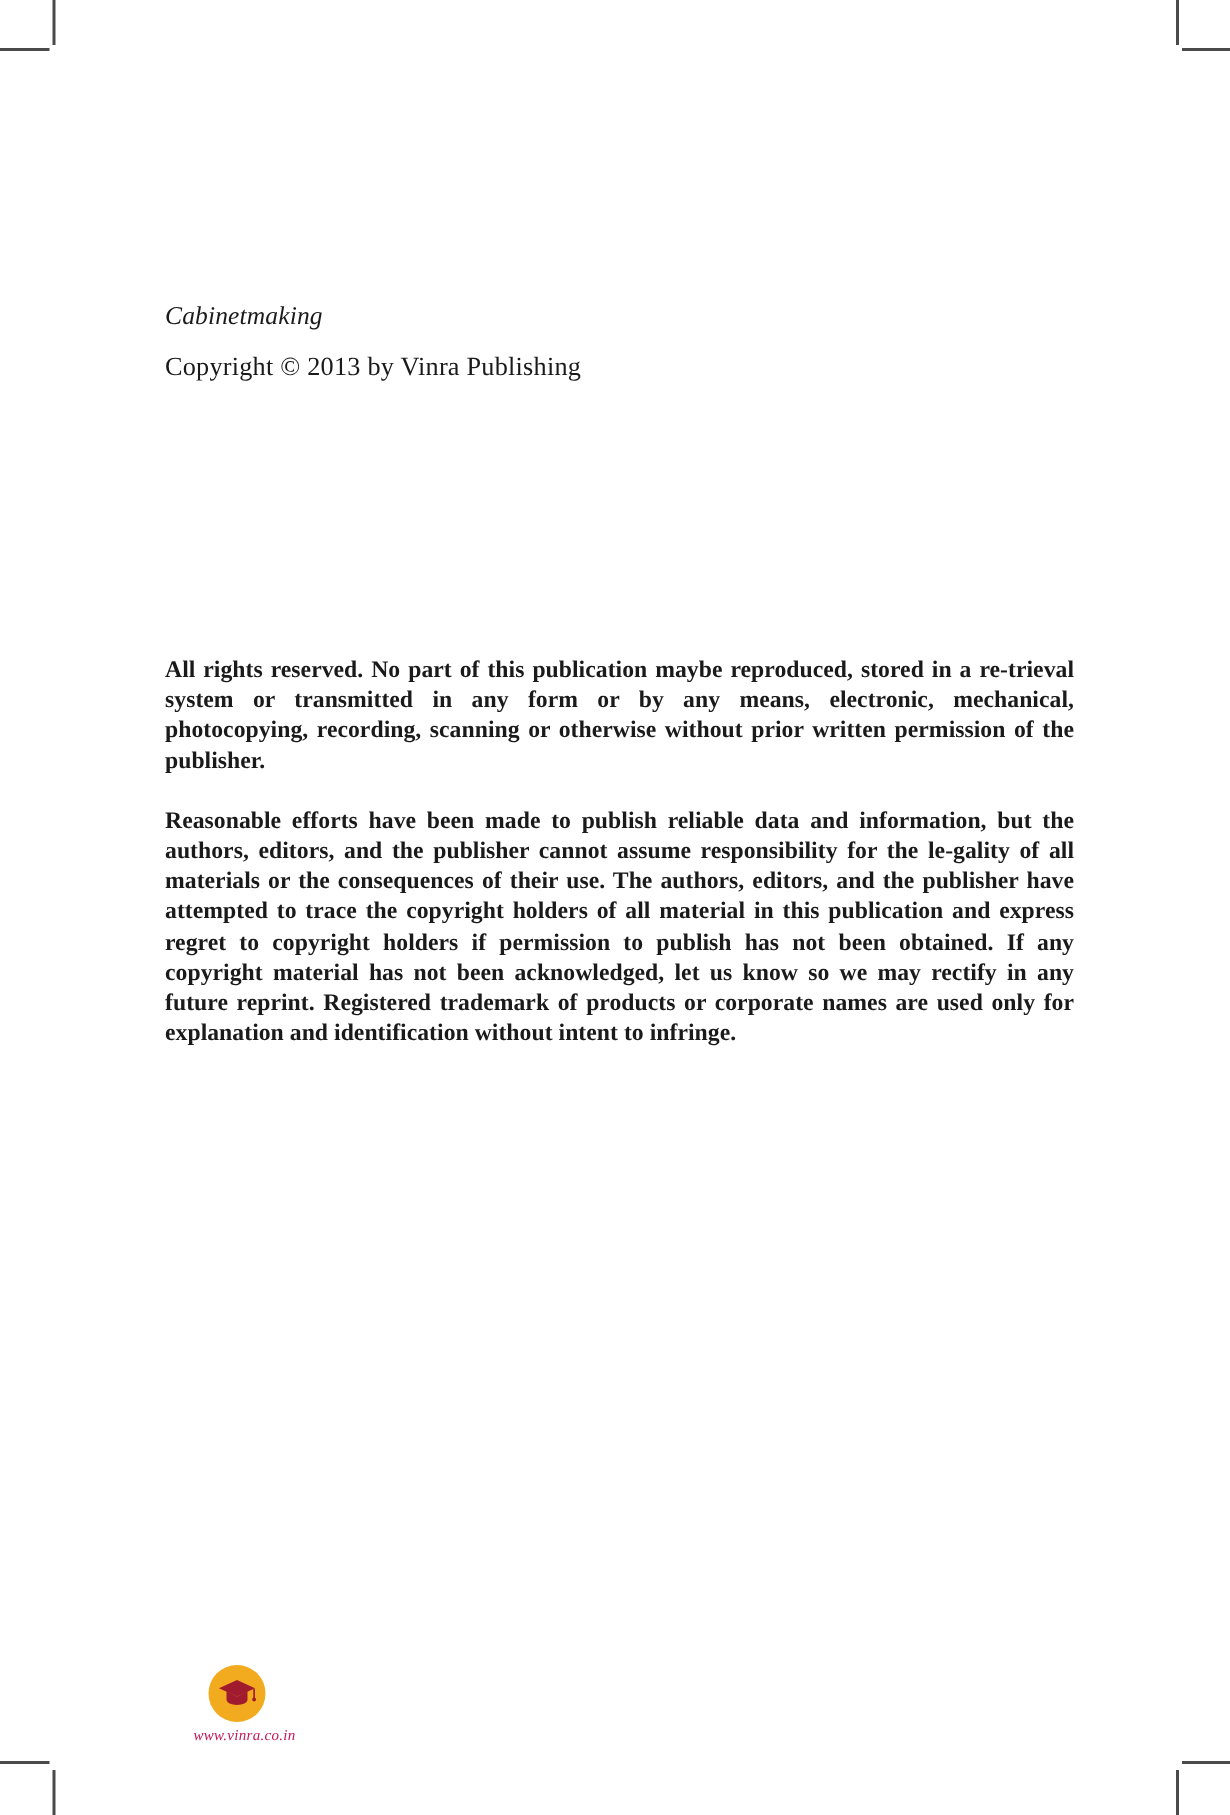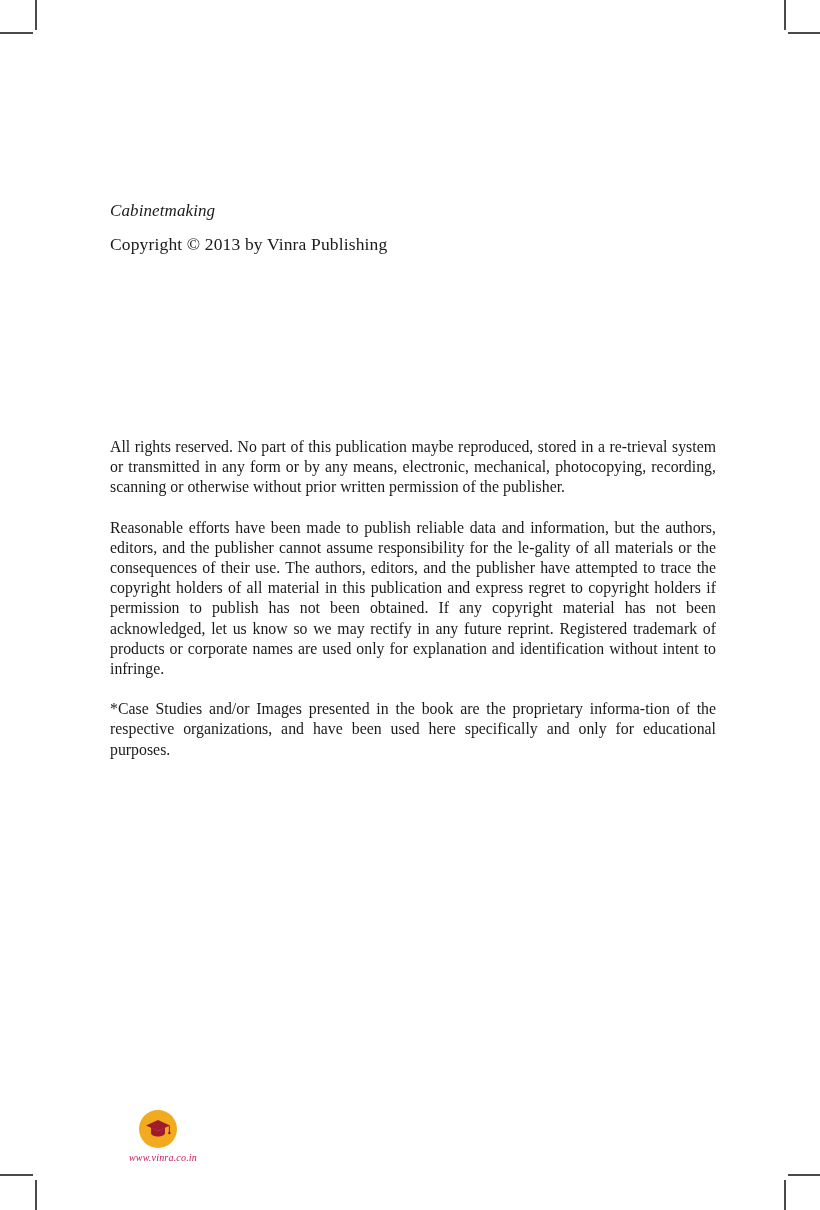--- a/index.html
+++ b/index.html
@@ -74,20 +74,21 @@
   }
 
   .legal-para {
     margin: 0 0 20px 0;
     font-size: 15.8px;
     line-height: 20.2px;
     text-align: justify;
     text-justify: inter-word;
     hyphens: manual;
     letter-spacing: 0.02px;
+    font-weight: bold;
   }
   .legal-para:last-child { margin-bottom: 0; }
 
   
   .legal-para.note { }
 
   
   .footer-logo {
     position: absolute;
     left: 118px;
@@ -136,21 +137,20 @@
 
   <div class="content">
 
     <div class="book-title">Cabinetmaking</div>
 
     <div class="copyright-line">Copyright © 2013 by Vinra Publishing</div>
 
     <div class="legal-block">
       <p class="legal-para">All rights reserved. No part of this publication maybe reproduced, stored in a re-trieval system or transmitted in any form or by any means, electronic, mechanical, photocopying, recording, scanning or otherwise without prior written permission of the publisher.</p>
       <p class="legal-para">Reasonable efforts have been made to publish reliable data and information, but the authors, editors, and the publisher cannot assume responsibility for the le-gality of all materials or the consequences of their use. The authors, editors, and the publisher have attempted to trace the copyright holders of all material in this publication and express regret to copyright holders if permission to publish has not been obtained. If any copyright material has not been acknowledged, let us know so we may rectify in any future reprint. Registered trademark of products or corporate names are used only for explanation and identification without intent to infringe.</p>
-      <p class="legal-para note">*Case Studies and/or Images presented in the book are the proprietary informa-tion of the respective organizations, and have been used here specifically and only for educational purposes.</p>
     </div>
 
   </div>
 
   <div class="footer-logo">
     <div class="logo-badge">
       <svg class="logo-cap" width="26" height="22" viewBox="0 0 26 22">
 
         <polygon points="13,1 25,6.5 13,12 1,6.5" fill="#a01b2e"></polygon>
 

